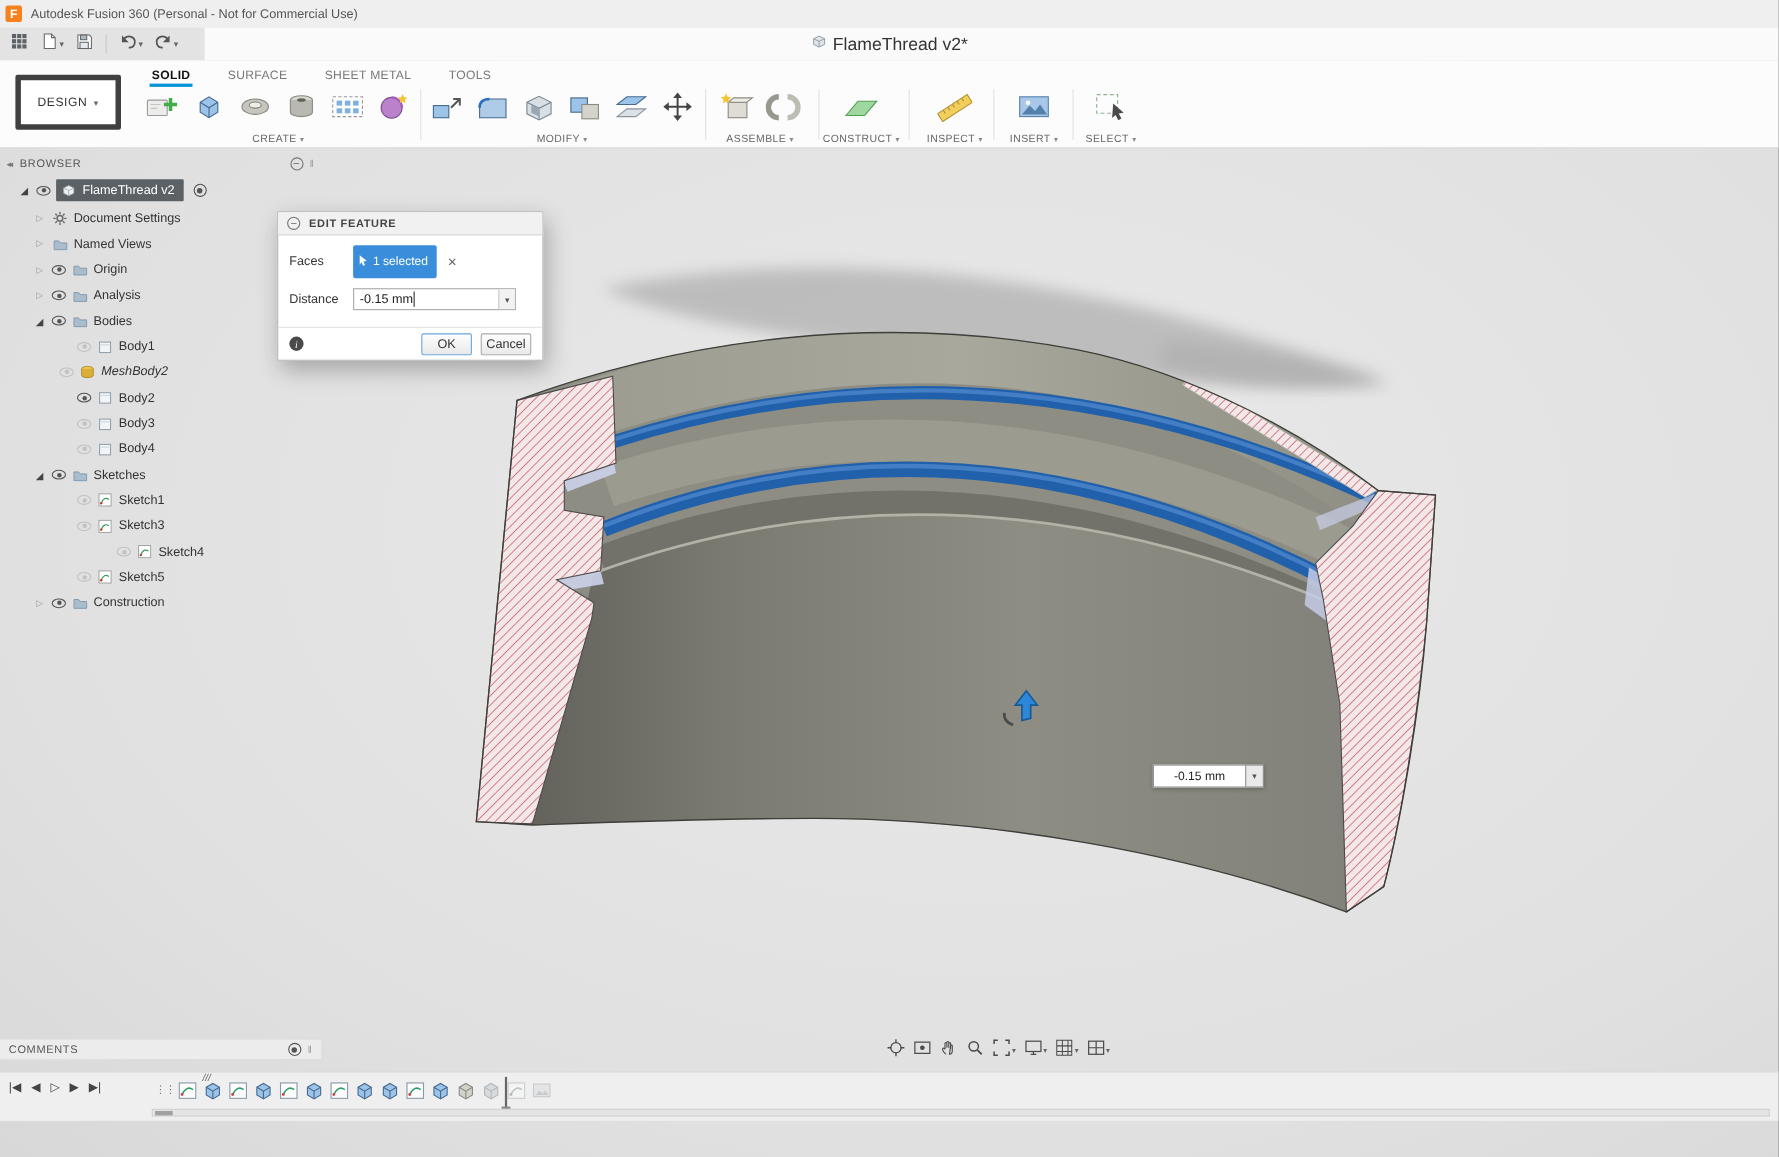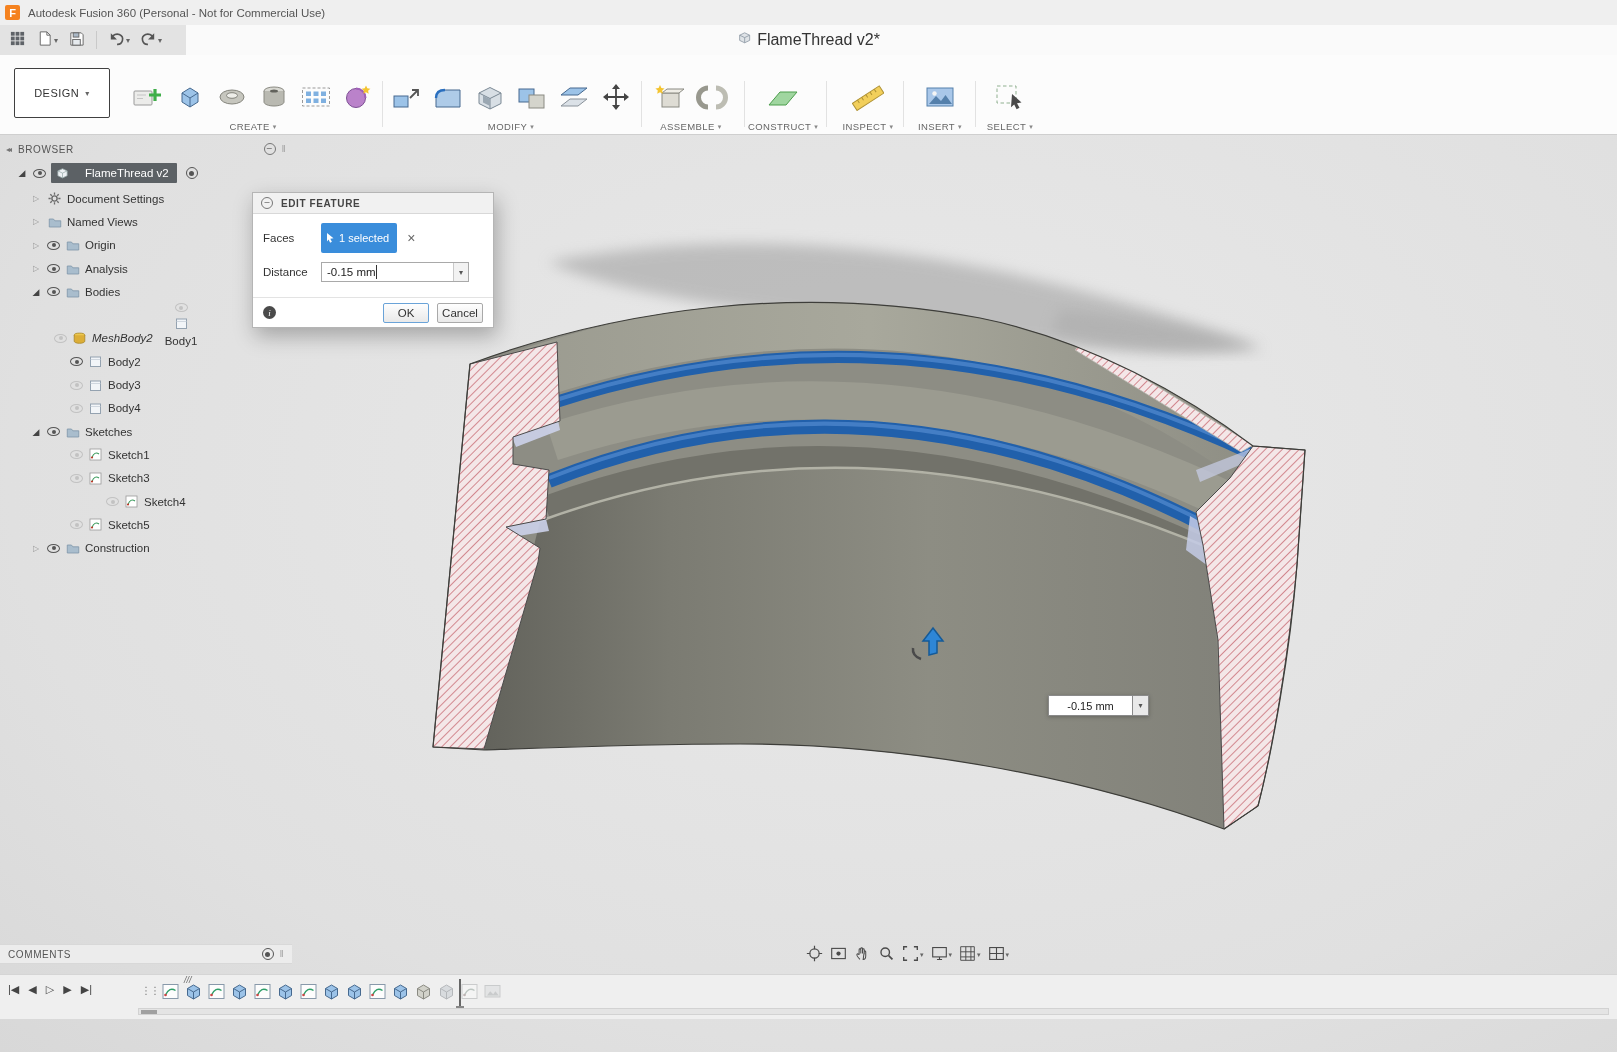--- a/index.html
+++ b/index.html
@@ -20,38 +20,38 @@
   .qat-caret{font-size:8px;color:#666;margin-left:1px}
   .qat-div{width:1px;height:18px;background:#c9c9c9;margin:0 4px}
 
   .doc-tab{position:absolute;top:31px;left:50%;transform:translateX(-50%);display:flex;align-items:center;gap:6px;font-size:16px;color:#333;z-index:11}
 
   
   .ribbon{position:absolute;top:55px;left:0;right:0;height:80px;background:#fcfcfc;border-bottom:1px solid #cfcfcf;z-index:10}
   #ribbon-tabs{position:absolute;left:136px;top:0;height:24px;display:flex;gap:30px;align-items:flex-end}
   .rtab{font-size:11px;color:#777;letter-spacing:.3px;padding:0 2px 4px}
   .rtab.active{color:#111;border-bottom:3px solid #0696d7;padding-bottom:1px;font-weight:bold}
-  .workspace-btn{position:absolute;left:14px;top:13px;width:96px;height:50px;background:#fff;border:1px solid #404040;border-radius:2px;display:flex;align-items:center;justify-content:center;gap:6px;font-size:11px;color:#333;letter-spacing:.5px}
+  .workspace-btn{position:absolute;left:14px;top:13px;width:96px;height:50px;background:#fff;border:5px solid #404040;border-radius:2px;display:flex;align-items:center;justify-content:center;gap:6px;font-size:11px;color:#333;letter-spacing:.5px}
   .ws-caret{font-size:8px;color:#666}
   .ribbon-group{position:absolute;top:24px;height:54px}
   .group-icons{display:flex;justify-content:center;gap:2px;height:40px;align-items:center}
   .tool-btn{width:40px;height:38px;display:flex;align-items:center;justify-content:center;border-radius:2px}
   .group-label{position:absolute;left:0;right:0;top:42px;text-align:center;font-size:9.5px;color:#666;letter-spacing:.4px;display:flex;justify-content:center;gap:3px;align-items:center}
   .gcaret{font-size:7px;color:#888}
   .rsep{position:absolute;top:26px;height:46px;width:1px;background:#e2e2e2}
 
   
   .browser{position:absolute;left:0;top:140px;width:292px;z-index:5}
   .panel-header{display:flex;align-items:center;height:18px;padding:0 6px;font-size:10px;color:#555;letter-spacing:.6px}
   .collapse-arrows{font-size:8px;color:#777;margin-right:8px;letter-spacing:-2px}
   .hdr-right{margin-left:auto;display:flex;align-items:center}
   .circle-minus{width:12px;height:12px;border:1px solid #777;border-radius:50%;font-size:9px;line-height:9px;text-align:center;color:#555}
   .grip{color:#999;font-size:9px;margin-left:6px}
   .root-row{display:flex;align-items:center;gap:5px;padding-left:16px;height:22px;margin-top:4px}
-  .root-chip{display:flex;align-items:center;gap:15px;background:#5c6165;color:#fff;height:20px;padding:0 8px 0 4px;font-size:11.5px;border-radius:1px}
+  .root-chip{display:flex;align-items:center;gap:5px;background:#5c6165;color:#fff;height:20px;padding:0 8px 0 4px;font-size:11.5px;border-radius:1px}
   .radio{width:12px;height:12px;border:1.4px solid #555;border-radius:50%;position:relative;margin-left:4px;flex:none}
   .radio-dot{position:absolute;left:50%;top:50%;width:5px;height:5px;margin:-2.5px;background:#555;border-radius:50%}
   #browser-tree{margin-top:3px}
   .tree-row{display:flex;align-items:center;height:23.3px;gap:5px;font-size:11.5px;color:#333}
   .tree-arrow{width:12px;font-size:8px;color:#999;text-align:center;flex:none}
   .tree-arrow.expanded{color:#444;font-size:9px}
   .eye{display:inline-block;width:13px;height:9px;border-radius:50%;border:1.3px solid #555;position:relative;flex:none}
   .eye .pupil{position:absolute;left:50%;top:50%;width:4px;height:4px;margin:-2px;border-radius:50%;background:#555}
   .eye-off{border-color:#c2c2c2}.eye-off .pupil{background:#c2c2c2}
   .node-icon{width:15px;display:flex;justify-content:center;flex:none}
@@ -221,20 +221,26 @@
 
   <div class="doc-tab">
     <span><svg width="14" height="14" viewBox="0 0 14 14">
           <path d="M2 4.2L7 1.8l5 2.4v5.2L7 11.8 2 9.4z" fill="#dfe3e7" stroke="#8a96a2" stroke-width="0.8"></path>
           <path d="M2 4.2l5 2.4 5-2.4M7 6.6v5.2" fill="none" stroke="#8a96a2" stroke-width="0.8"></path>
         </svg></span>
     <span>FlameThread v2*</span>
   </div>
 
   <div class="ribbon">
+    <div id="ribbon-tabs">
+        <span class="rtab active">SOLID</span>
+        <span class="rtab">SURFACE</span>
+        <span class="rtab">SHEET METAL</span>
+        <span class="rtab">TOOLS</span>
+      </div>
     <div class="workspace-btn">
       <span>DESIGN</span>
       <span class="ws-caret">▾</span>
     </div>
     <div id="ribbon-groups">
         <div class="ribbon-group" style="left: 128px; width: 250px;">
           <div class="group-icons">
             <div class="tool-btn">
               <span><svg width="32" height="28" viewBox="0 0 32 28">
                   <rect x="2" y="8" width="18" height="14" rx="1" fill="#ececea" stroke="#9a9a9a"></rect>
@@ -496,21 +502,21 @@
           <span class="eye ">
             <span class="pupil"></span>
           </span>
           <span class="node-icon">
             <svg width="14" height="12" viewBox="0 0 13.5 12">
               <path d="M1 3h4.2l1.4 1.8H12.5V11H1z" fill="#a9bdcd" stroke="#7d95a8" stroke-width="0.8"></path>
             </svg>
           </span>
           <span>Bodies</span>
         </div>
-        <div class="tree-row" style="padding-left: 70px; flex-direction: column;">
+        <div class="tree-row" style="padding-left: 70px;">
           <span class="eye eye-off">
             <span class="pupil"></span>
           </span>
           <span class="node-icon">
             <svg width="13" height="13" viewBox="0 0 13 13">
               <rect x="1.5" y="2" width="10" height="9.5" fill="#f2f5f8" stroke="#94a2b0"></rect>
               <path d="M1.5 4.5h10" stroke="#c6cfd8" stroke-width="0.8"></path>
             </svg>
           </span>
           <span>Body1</span>

